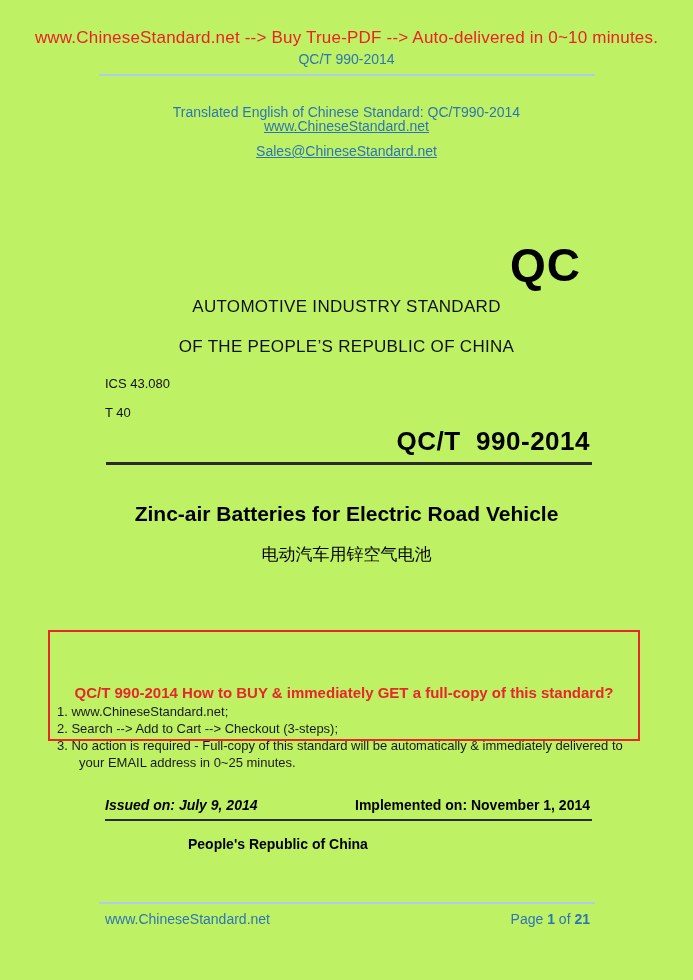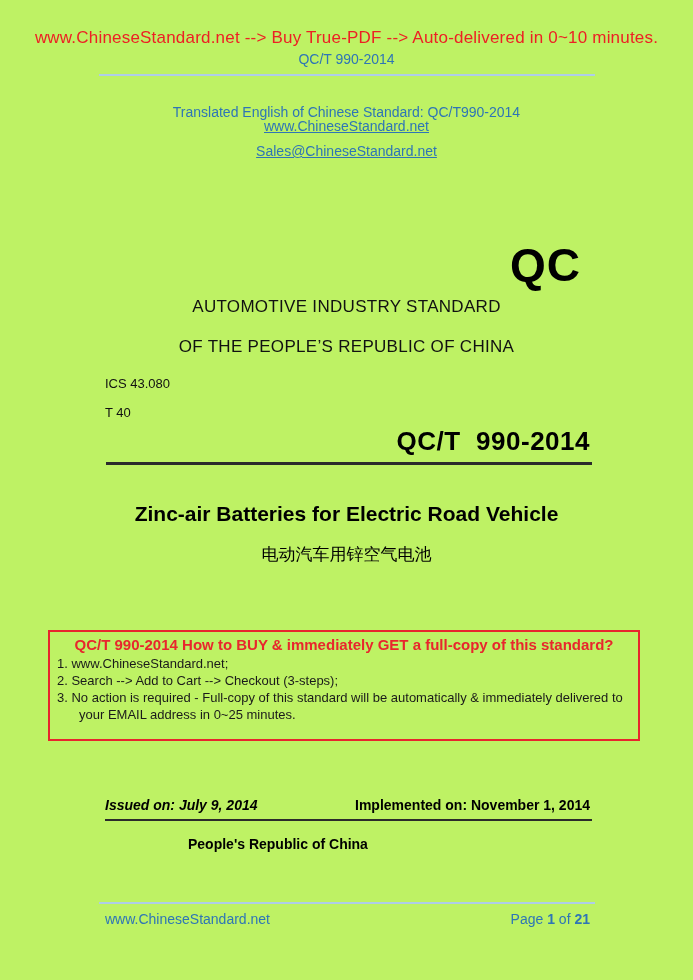--- a/index.html
+++ b/index.html
@@ -39,21 +39,21 @@
   .title-zh { top: 543px; font-size: 17px; color: #000; font-family: "DejaVu Serif", serif; }
 
   
   .buy-box {
     top: 630px; left: 48px; width: 592px; height: 111px;
     border: 2px solid #e8262d;
     padding: 3px 7px 0 7px;
   }
   .buy-title {
     text-align: center; color: #e8262d; font-weight: bold;
-    font-size: 15px; line-height: 20px;
+    font-size: 15px; line-height: 20px; margin-top: 48px;
   }
   .buy-item {
     font-size: 13px; line-height: 17px; color: #1a1a1a;
     padding-left: 22px; text-indent: -22px;
   }
 
   
   .issued-on      { top: 797px; left: 105px; font-size: 14px; font-weight: bold; color: #000; font-style: italic; }
   .implemented-on { top: 797px; right: 103px; font-size: 14px; font-weight: bold; color: #000; }
   .rule-black-2   { top: 819px; left: 105px; width: 487px; height: 2px; background: #2b2b2b; }

